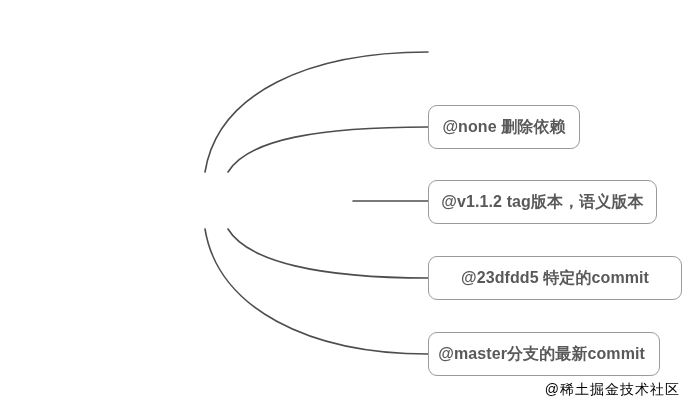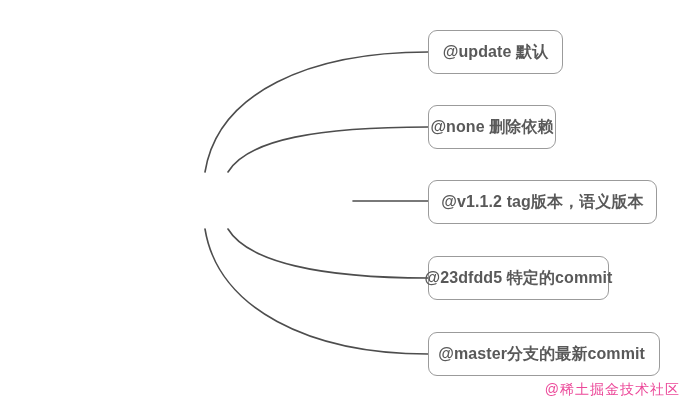--- a/index.html
+++ b/index.html
@@ -57,54 +57,51 @@
   }
 
   .node-child {
     height: 44px;
     font-size: 16px;
     padding: 0 14px;
     letter-spacing: 0.1px;
   }
 
   .child-1 { left: 428px; top: 30px;  width: 135px; }
-  .child-2 { left: 428px; top: 105px; width: 128px; }
+  .child-2 { left: 428px; top: 105px; width: 152px; }
   .child-3 { left: 428px; top: 180px; width: 229px; }
-  .child-4 { left: 428px; top: 256px; width: 181px; }
+  .child-4 { left: 428px; top: 256px; width: 254px; }
   .child-5 { left: 428px; top: 332px; width: 232px; justify-content: flex-end; }
 
   .watermark {
     position: absolute;
     right: 16px;
     bottom: 6px;
     font-size: 14px;
-    color: #ec4899;
+    color: #000000;
     letter-spacing: 1px;
     white-space: nowrap;
   }
 </style>
 </head>
 <body>
 
 <div id="canvas">
 
   <svg class="edge-layer" viewBox="0 0 696 405" width="696" height="405" xmlns="http://www.w3.org/2000/svg">
     <g fill="none" stroke="#4d4d4d" stroke-width="1.6" stroke-linecap="round">
       <path d="M 205,172 C 218,92 310,52 428,52"></path>
       <path d="M 228,172 C 248,139 320,127 428,127"></path>
       <line x1="353" y1="201" x2="428" y2="201"></line>
       <path d="M 228,229 C 248,262 320,278 428,278"></path>
       <path d="M 205,229 C 218,309 310,354 428,354"></path>
     </g>
   </svg>
 
 
-  <div class="node node-child child-1">
-    <span>@update 默认</span>
-  </div>
 
   <div class="node node-child child-2">
     <span>@none 删除依赖</span>
   </div>
 
   <div class="node node-child child-3">
     <span>@v1.1.2 tag版本，语义版本</span>
   </div>
 
   <div class="node node-child child-4">

